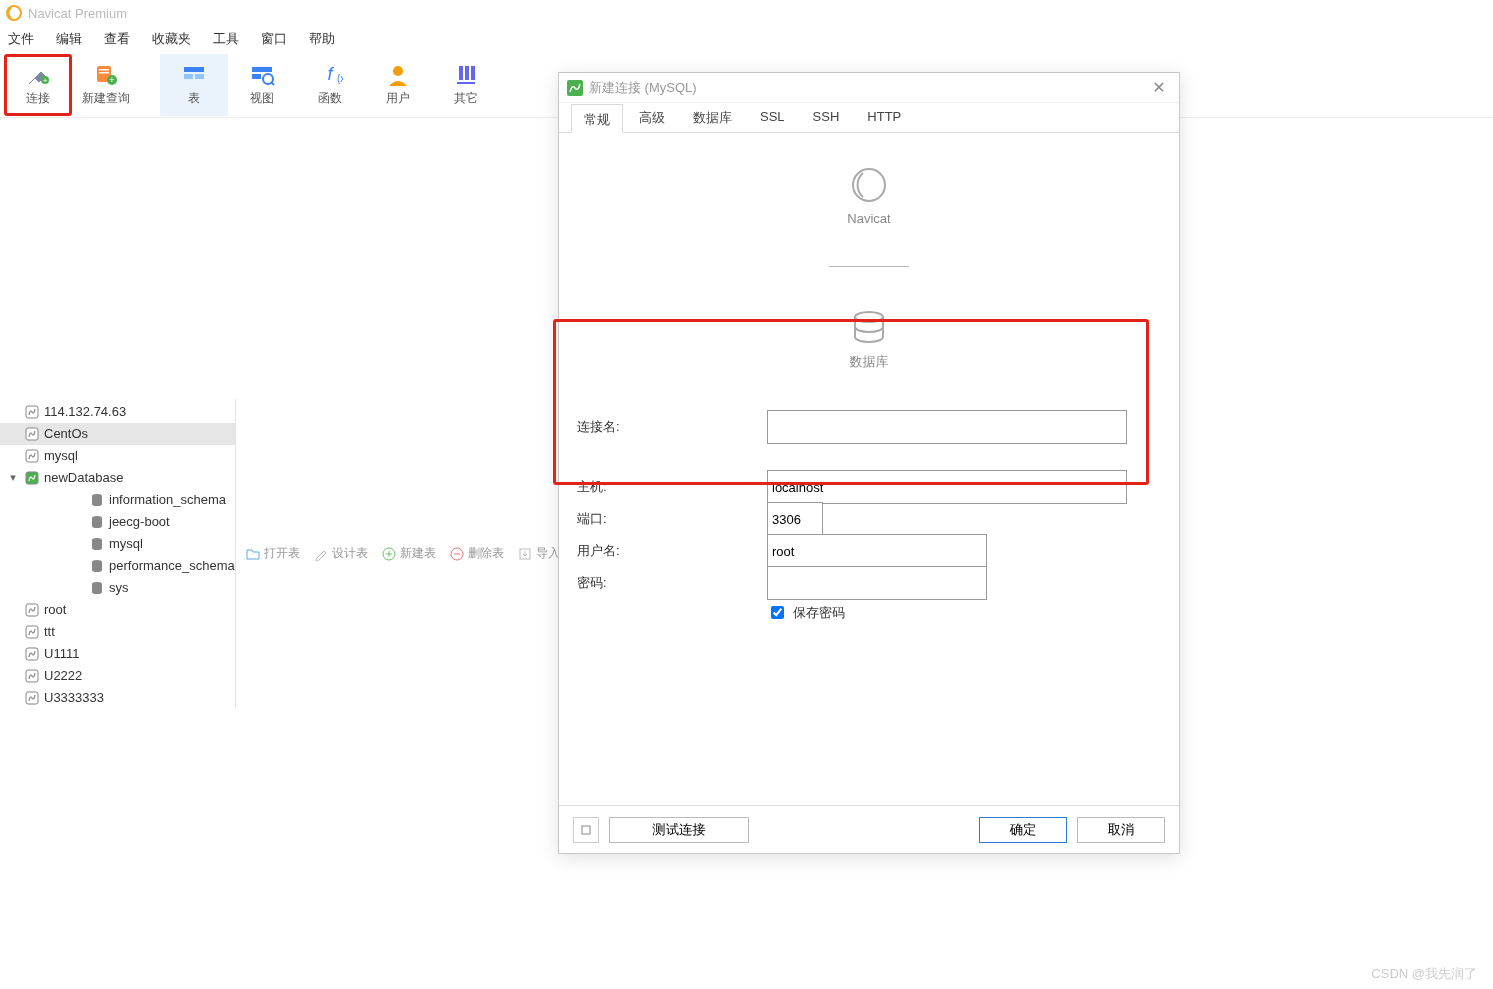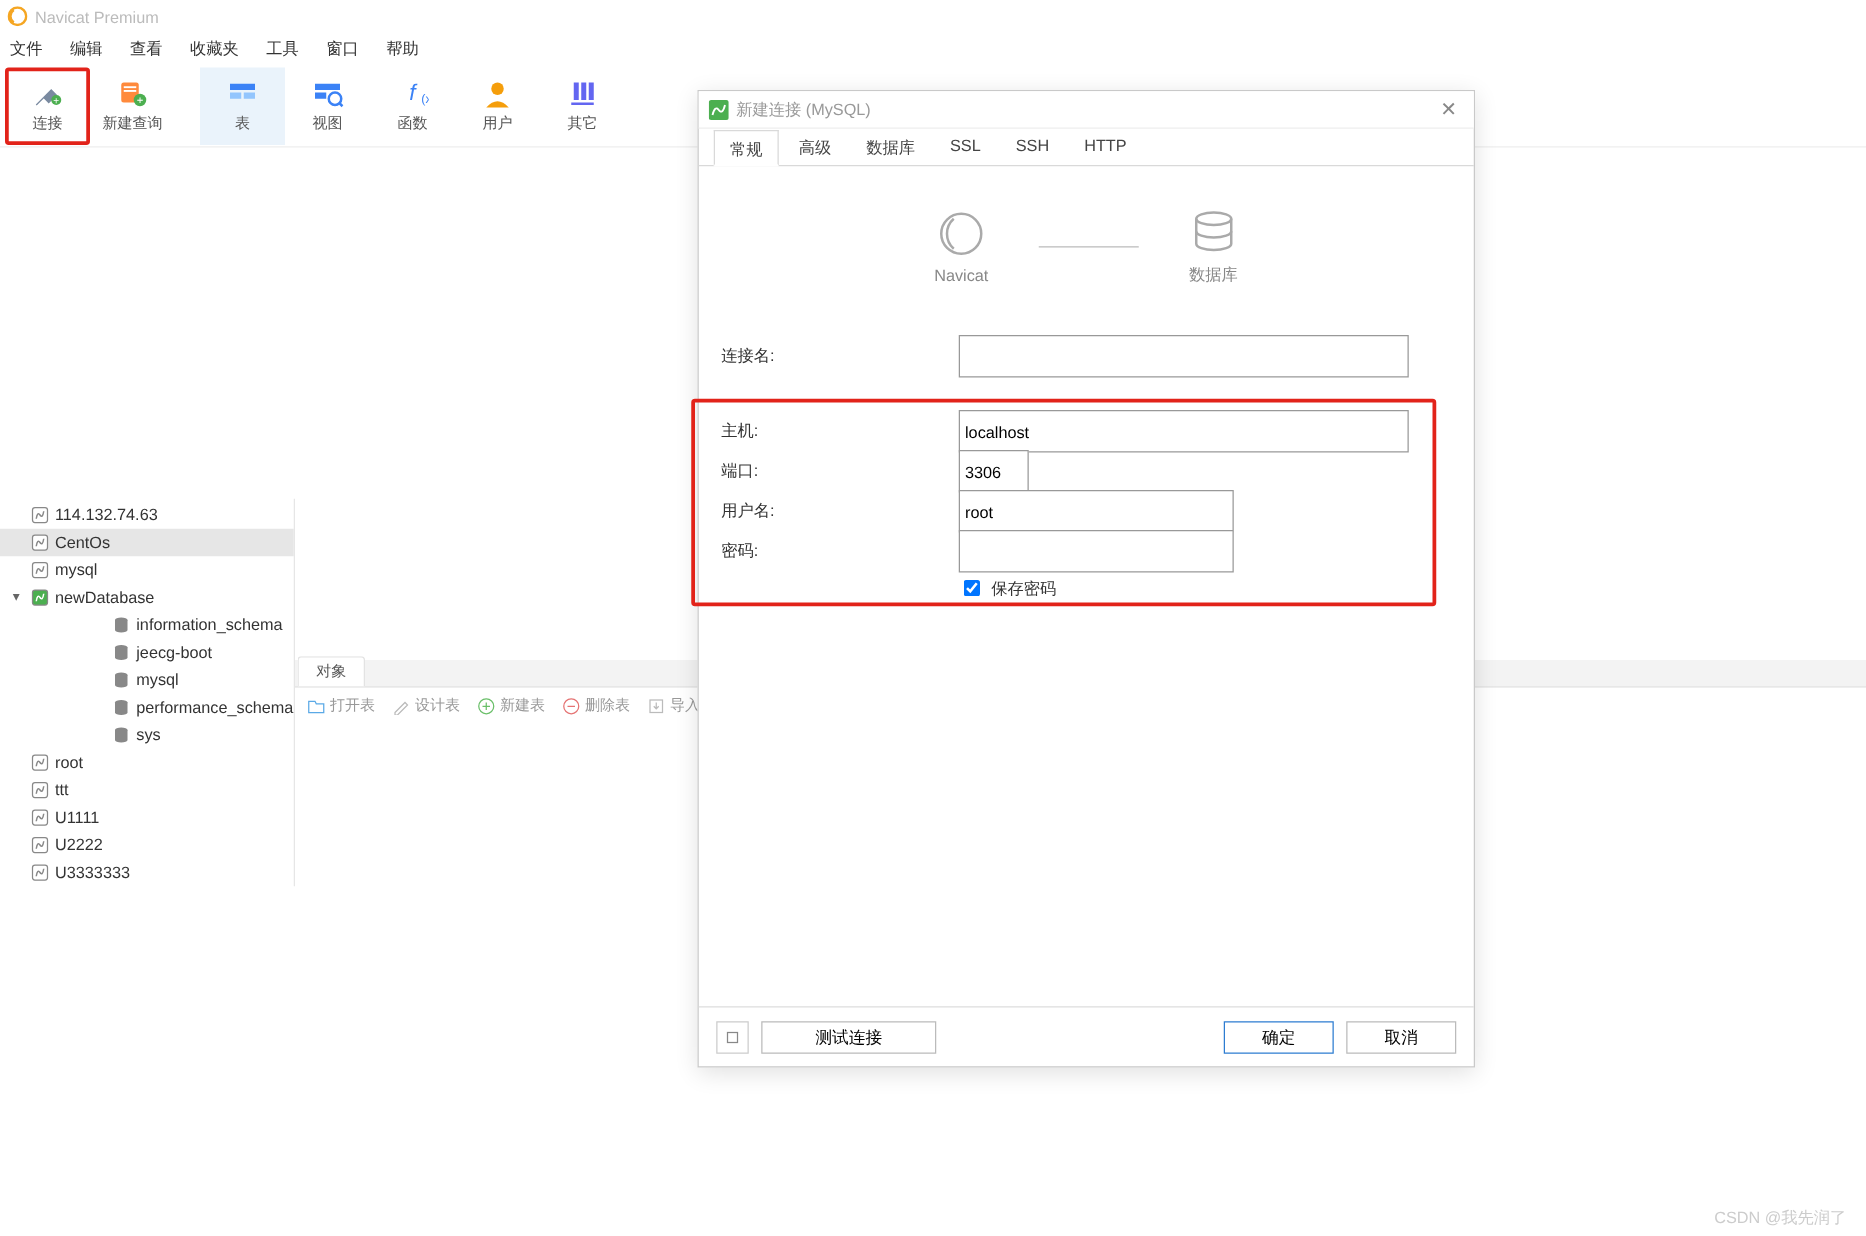--- a/index.html
+++ b/index.html
@@ -35,21 +35,21 @@
   
   .dialog { position:absolute; left:558px; top:72px; width:622px; height:782px; background:#fff; border:1px solid #c9c9c9; box-shadow:0 4px 18px rgba(0,0,0,0.12);}
   .dlg-title { height:30px; background:#fff; display:flex; align-items:center; padding:0 8px; border-bottom:1px solid #eee;}
   .dlg-title .dico { width:16px; height:16px; margin-right:6px;}
   .dlg-title .dtxt { color:#999; flex:1;}
   .dlg-title .close { width:24px; text-align:center; color:#888; font-size:16px;}
   .dlg-tabs { display:flex; border-bottom:1px solid #d9d9d9; padding-left:12px; height:30px;}
   .dlg-tabs .dtab { padding:6px 12px; font-size:13px; color:#444; border-bottom:2px solid transparent; margin-right:4px;}
   .dlg-tabs .dtab.active { border:1px solid #d9d9d9; border-bottom:2px solid #fff; background:#fff; position:relative; top:1px;}
   .dlg-body { padding:16px 18px 0 18px; position:relative; height:calc(100% - 30px - 30px - 48px);}
-  .graphic { display:flex; align-items:center; justify-content:center; gap:40px; margin:16px 0 40px 0;}
+  .graphic { display:flex; align-items:center; justify-content:center; gap:40px; margin:16px 0 40px 0;flex-direction:column;}
   .graphic .node { display:flex; flex-direction:column; align-items:center; gap:6px; color:#888;}
   .graphic .node .gicon { width:40px; height:40px; }
   .graphic .line { width:80px; height:0; border-top:1px solid #bbb;}
   .form-row { display:flex; align-items:center; height:32px; }
   .form-row label { width:190px; color:#333;}
   .form-row input[type=text], .form-row input[type=password] { border:1px solid #999; height:22px; padding:16px 4px; font-size:13px;}
   .w-full { width:360px;}
   .w-port { width:56px;}
   .w-mid { width:220px;}
   .chk-row { display:flex; align-items:center; gap:6px; padding-left:190px; margin-top:4px;}
@@ -300,23 +300,20 @@
         <span class="ico">
           <svg width="16" height="16" viewBox="0 0 16 16">
             <rect x="2" y="2" width="12" height="12" rx="2" fill="#fff" stroke="#888"></rect>
             <path d="M5 11 Q6 5 8 8 Q10 11 11 5" fill="none" stroke="#888" stroke-width="1.2"></path>
           </svg>
         </span>
         <span>U3333333</span>
       </div>
     </div>
   <div class="content">
-    <div class="obj-tabbar">
-      <div class="obj-tab">对象</div>
-    </div>
     <div class="obj-toolbar">
       <div class="tbtn">
         <span class="tico">
             <svg viewBox="0 0 14 14">
               <path d="M1 3h5l1 2h6v7H1z" fill="none" stroke="#5aa9e6" stroke-width="1"></path>
             </svg>
           </span>
         <span>打开表</span>
       </div>
       <div class="tbtn">

